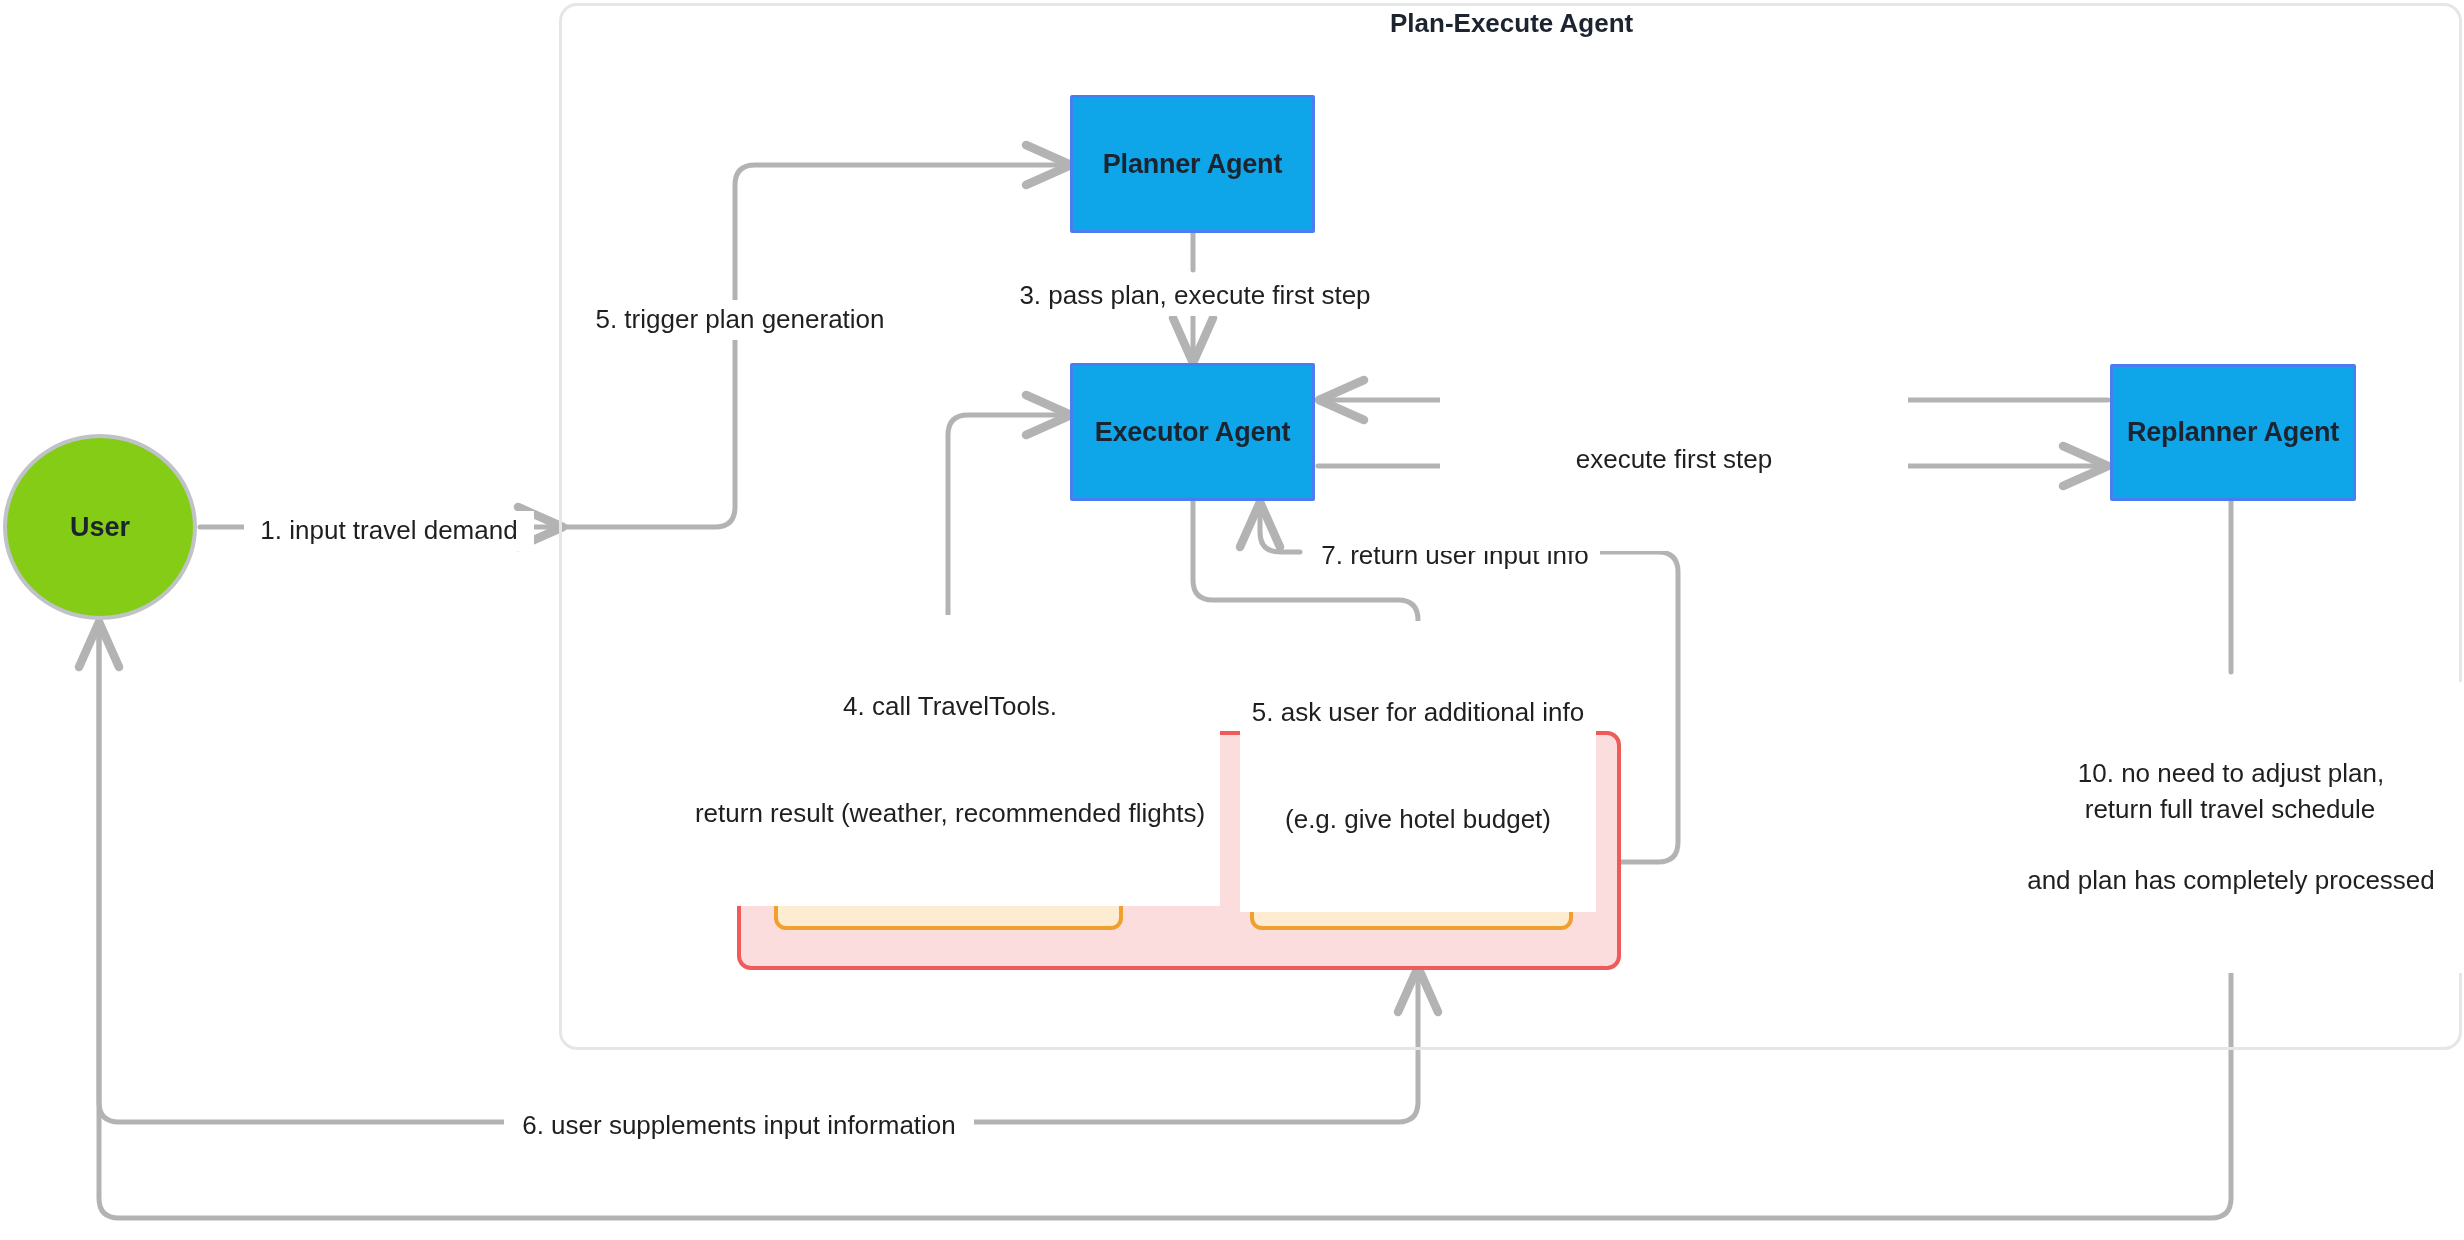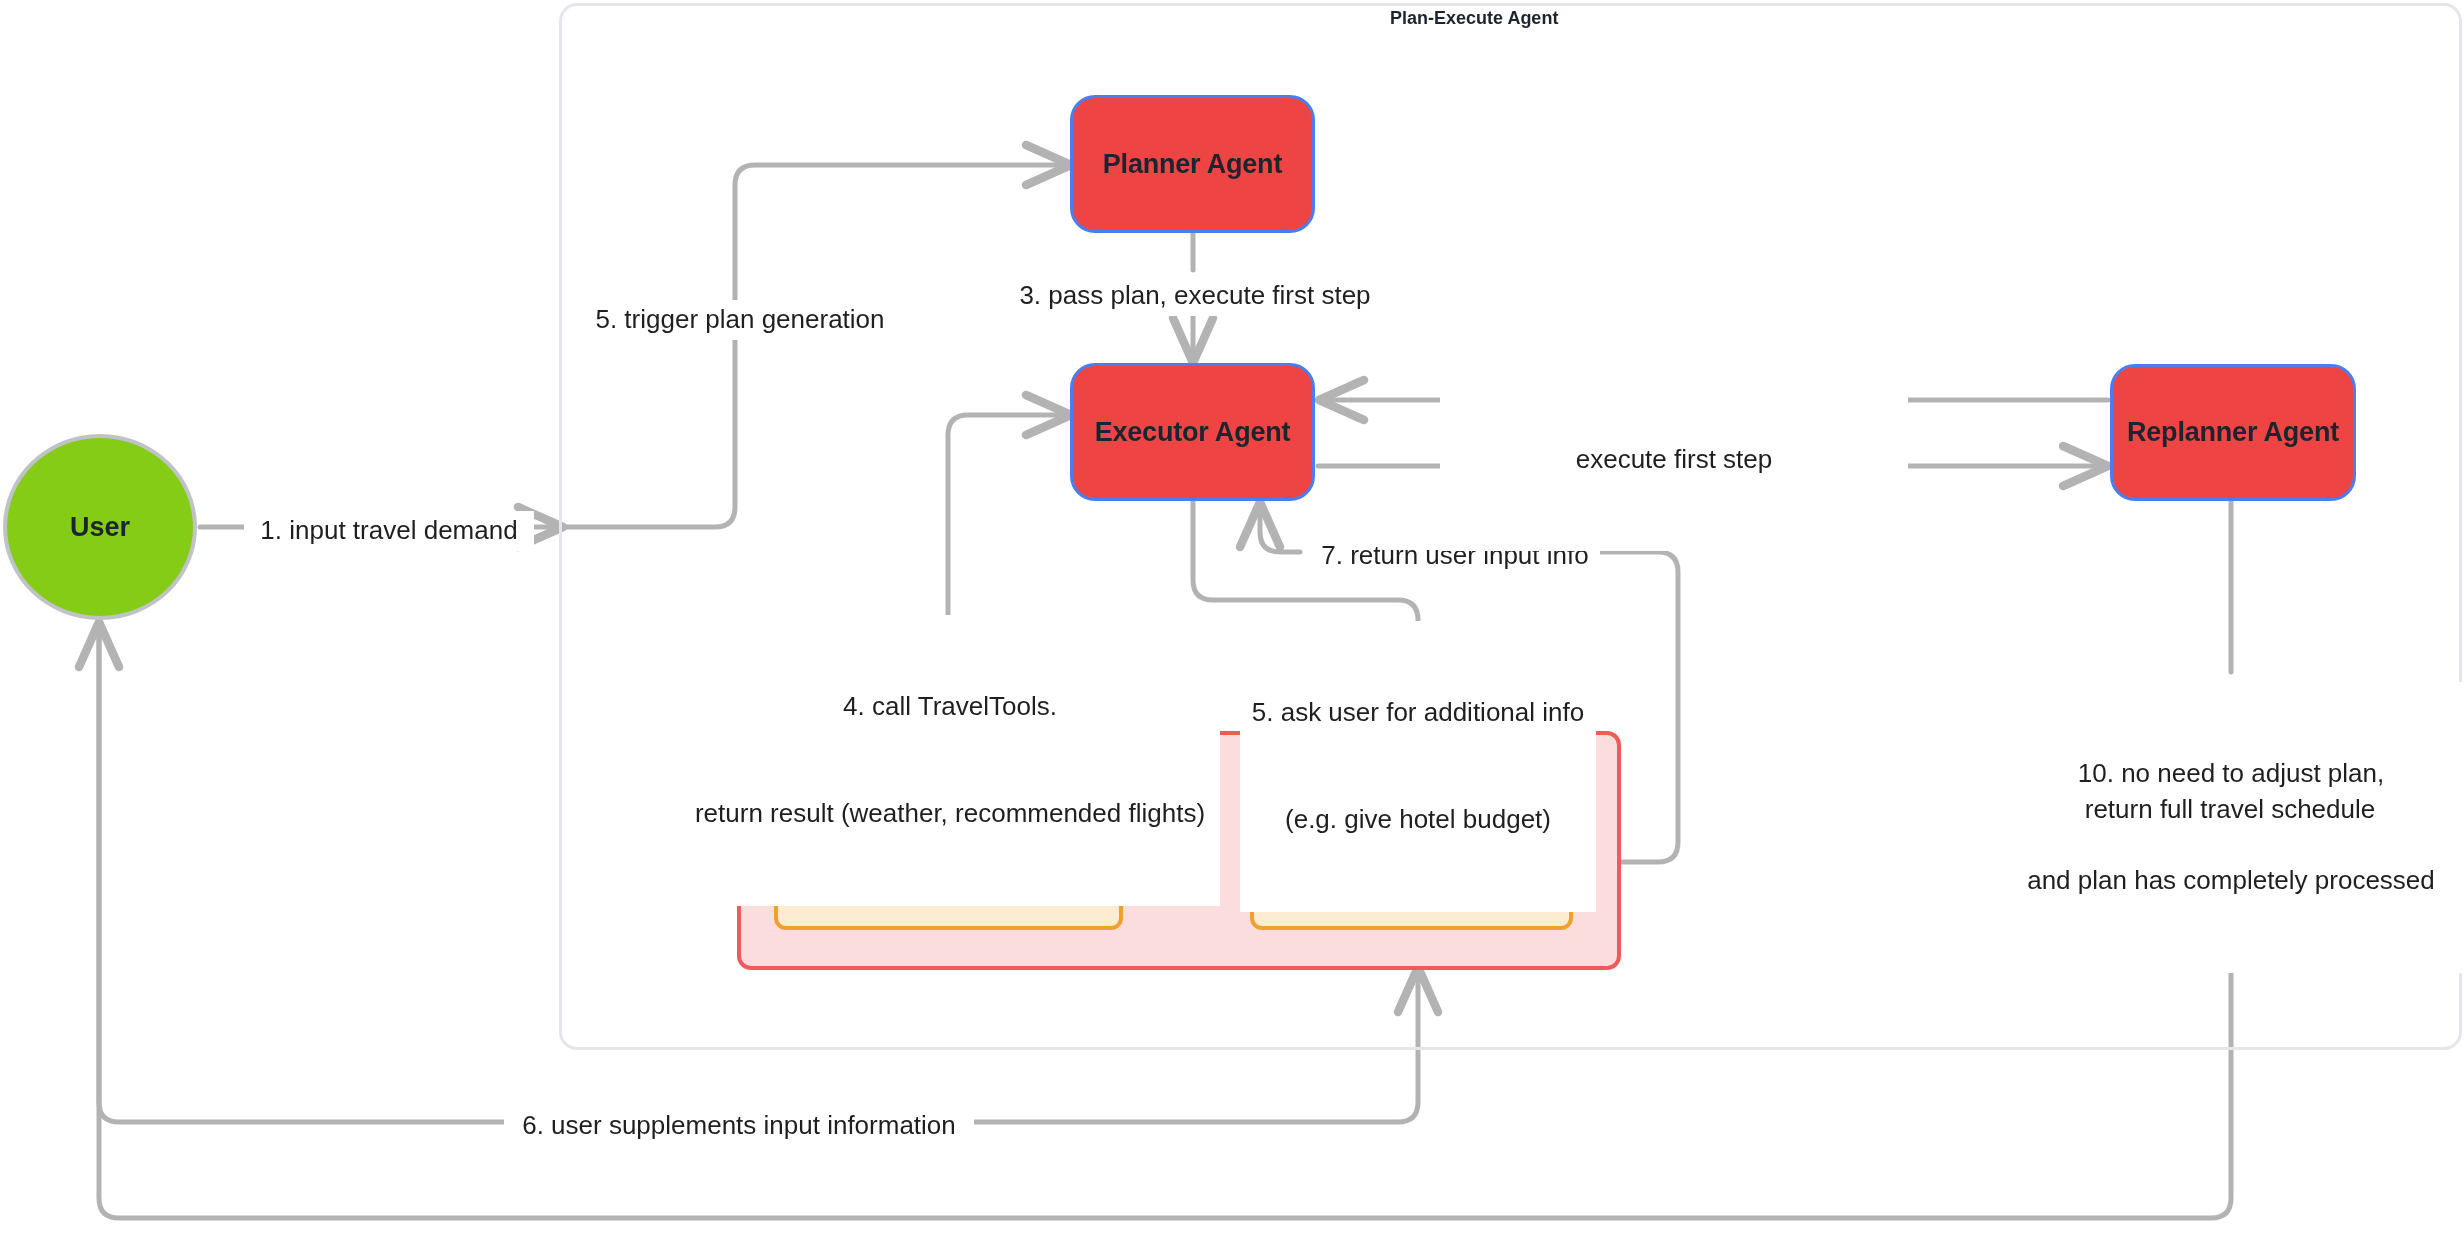--- a/index.html
+++ b/index.html
@@ -33,41 +33,41 @@
   }
   .node {
     position: absolute;
     box-sizing: border-box;
     display: flex;
     align-items: center;
     justify-content: center;
     text-align: center;
   }
   .agent-box {
-    background: #ef4444;
+    background: #0ea5e9;
     border: 3px solid #4a7ef0;
-    border-radius: 25px;
+    border-radius: 2px;
     font-weight: bold;
     font-size: 27px;
     color: #1c2430;
     letter-spacing: -0.2px;
   }
   .group-box {
     position: absolute;
     box-sizing: border-box;
     border-radius: 18px;
   }
   .plan-group {
     border: 3px solid #e4e6e9;
     background: transparent;
   }
   .plan-title {
     position: absolute;
     font-weight: bold;
-    font-size: 18px;
+    font-size: 26px;
     color: #1c2430;
     white-space: nowrap;
   }
   .tools-group {
     border: 4px solid #ef5a5a;
     background: #fbdddd;
     border-radius: 14px;
   }
   .tools-title {
     position: absolute;

